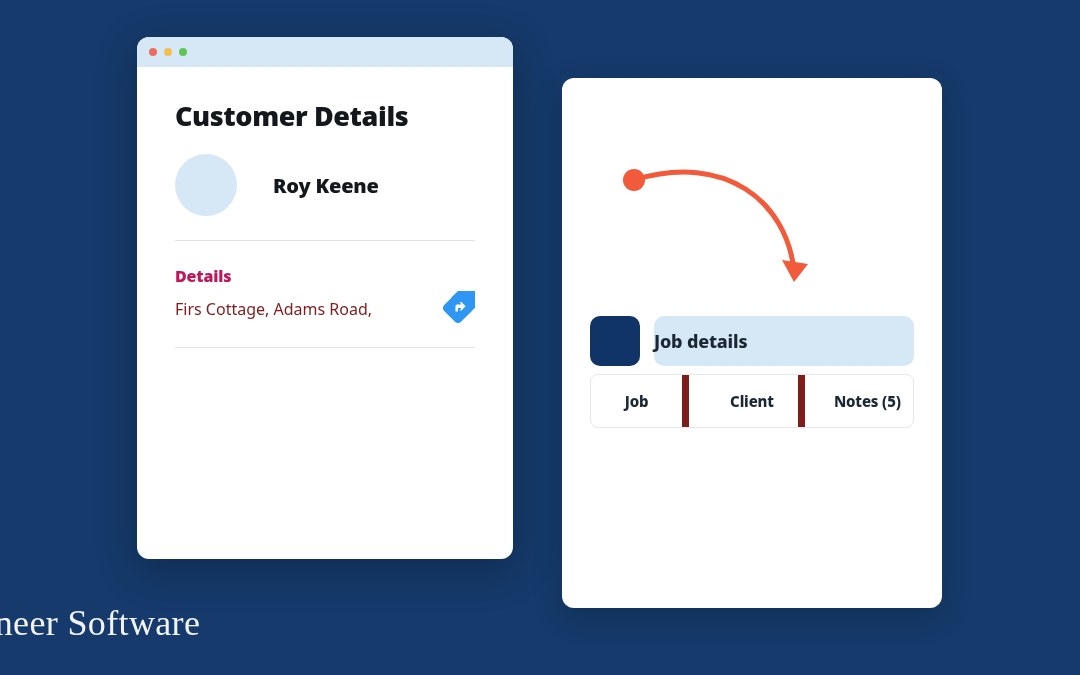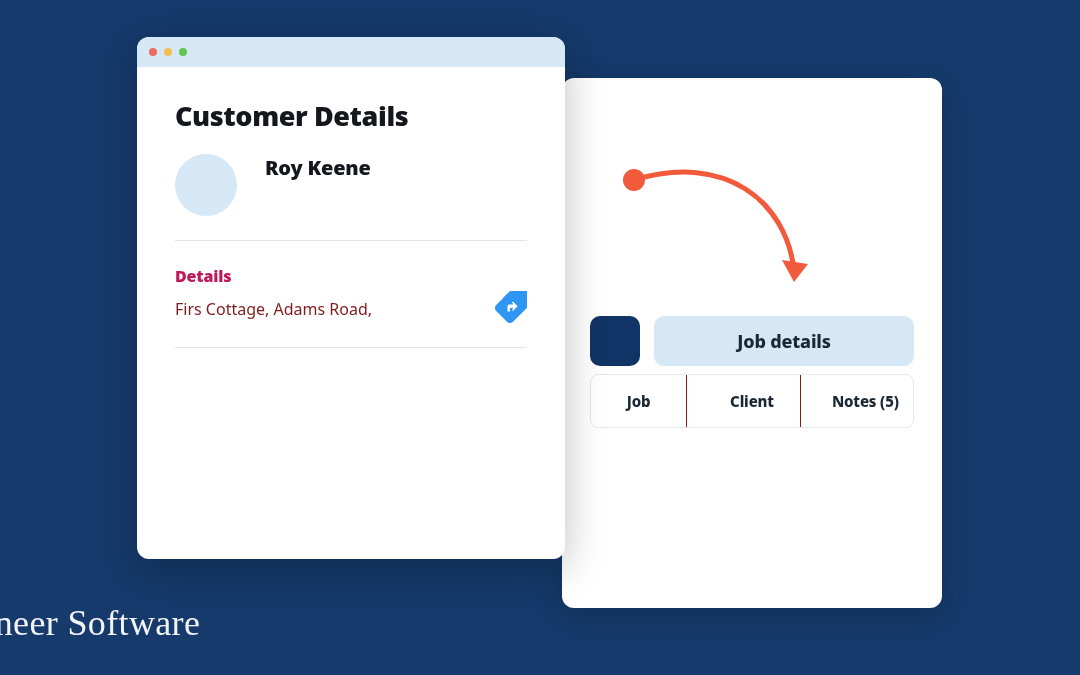--- a/index.html
+++ b/index.html
@@ -36,21 +36,21 @@
       width: 50px;
       border-radius: 10px;
     }
     .light-tab {
       background: #d6e8f6;
       height: 50px;
       flex: 1;
       border-radius: 10px;
       display: flex;
       align-items: center;
-      justify-content: center;
+      justify-content: flex-start;
       font-weight: 800;
       font-size: 18px;
       color: #1b2733;
       letter-spacing: -0.01em;
     }
     .tab-strip {
       margin-top: 8px;
       display: flex;
       border: 1px solid #e5e9ee;
       border-radius: 8px;
@@ -58,28 +58,28 @@
     }
     .tab-strip .cell {
       flex: 1;
       text-align: center;
       padding: 16px 6px;
       font-size: 15px;
       font-weight: 800;
       color: #1b2733;
       letter-spacing: -0.01em;
     }
-    .tab-strip .cell + .cell { border-left: 1px solid #7f1d1d; padding-left: 23px; }
+    .tab-strip .cell + .cell { border-left: 7px solid #7f1d1d; padding-left: 23px; }
 
     
     .window {
       position: absolute;
       left: 137px;
       top: 37px;
-      width: 428px;
+      width: 376px;
       height: 522px;
       background: #ffffff;
       border-radius: 12px;
       box-shadow: 0 10px 40px rgba(0,0,0,0.25);
       overflow: hidden;
       display: flex;
       flex-direction: column;
     }
     .titlebar {
       height: 30px;
@@ -95,21 +95,21 @@
     .dot.g { background: #61c554; }
 
     .win-body { padding: 30px 38px 0 38px; flex: 1; }
     .page-title {
       font-size: 27px;
       font-weight: 900;
       color: #14181d;
       letter-spacing: -0.015em;
       margin-bottom: 20px;
     }
-    .avatar-row { display: flex; align-items: flex-start; gap: 28px; margin-bottom: 24px; }
+    .avatar-row { display: flex; align-items: center; gap: 36px; margin-bottom: 24px; }
     .avatar {
       width: 62px;
       height: 62px;
       border-radius: 50%;
       background: #d6e8f6;
     }
     .customer-name {
       font-size: 20px;
       font-weight: 900;
       color: #14181d;

